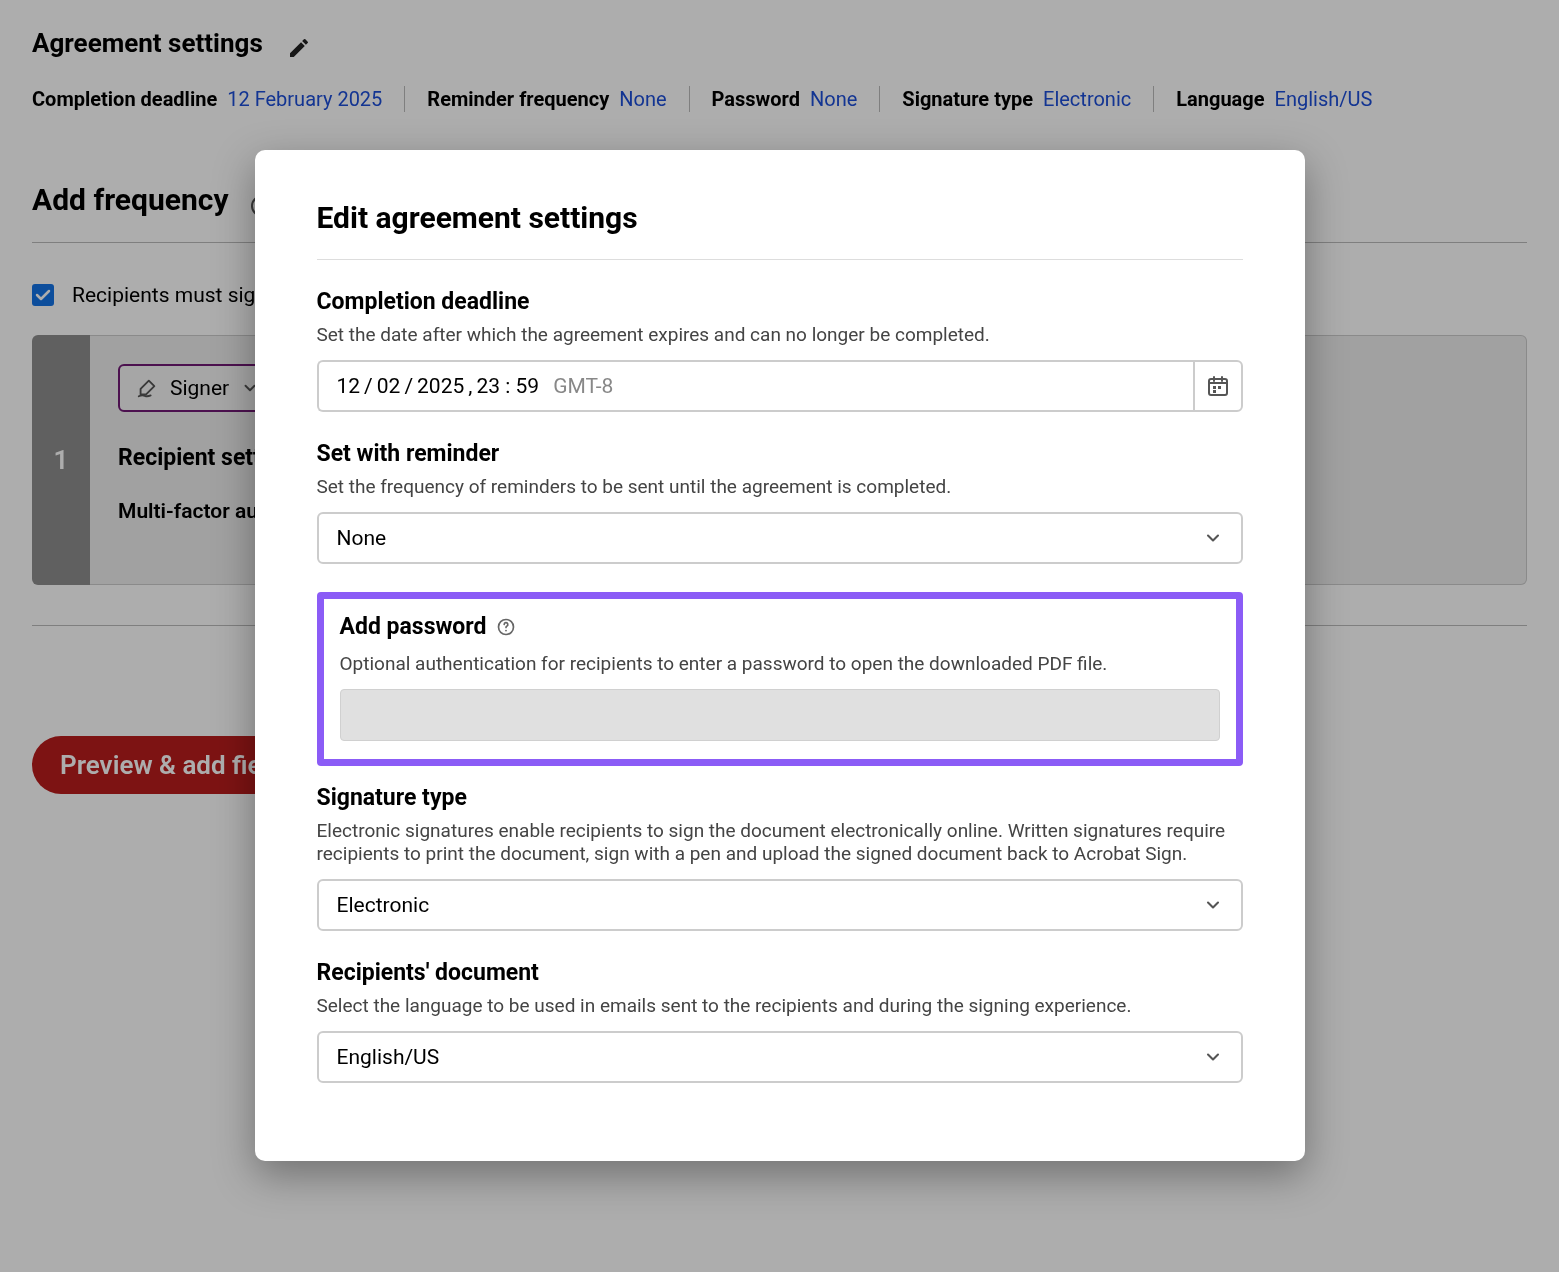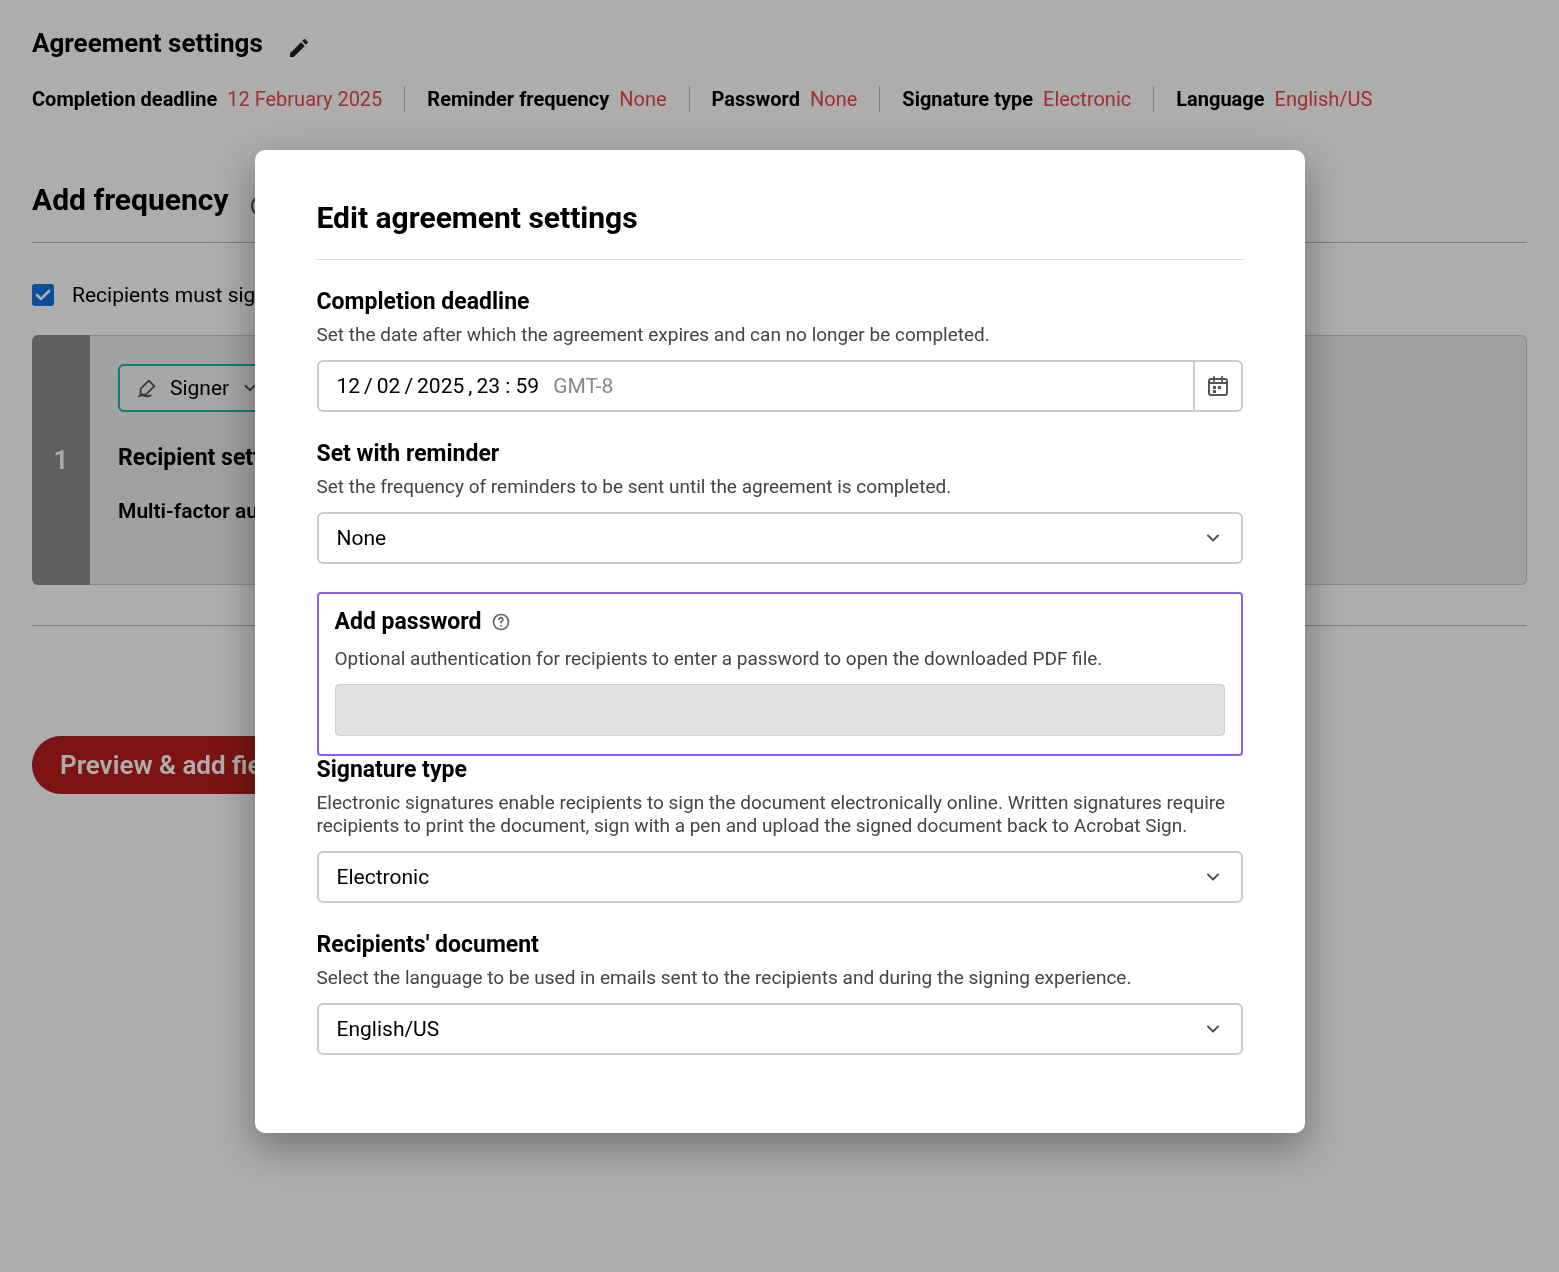--- a/index.html
+++ b/index.html
@@ -8,56 +8,56 @@
     .page-wrap { position: absolute; top: 0; left: 0; right: 0; bottom: 0; }
     .scrim { position: absolute; inset: 0; background: rgba(0,0,0,0.32); }
 
     .bg-page { padding: 28px 32px; }
     .bg-h1 { font-size: 26px; font-weight: 700; display: inline-block; }
     .edit-icon { display: inline-block; margin-left: 20px; vertical-align: middle; }
     .meta-row { margin-top: 26px; display: flex; align-items: center; flex-wrap: wrap; gap: 0; font-size: 20px; }
     .meta-item { display: flex; align-items: baseline; padding-right: 22px; }
     .meta-sep { width: 1px; height: 26px; background: #bbb; margin-right: 22px; }
     .meta-label { font-weight: 700; margin-right: 10px; }
-    .meta-val { color: #ef4444; }
+    .meta-val { color: #1d4ed8; }
 
     .add-rec { margin-top: 70px; }
     .add-rec-h { font-size: 30px; font-weight: 700; display: inline-block; }
     .help-circ { display: inline-block; margin-left: 18px; vertical-align: middle; }
     .hr { height: 1px; background: #bbb; margin-top: 24px; }
 
     .order-row { margin-top: 40px; display: flex; align-items: center; gap: 18px; }
     .cb { width: 22px; height: 22px; border-radius: 3px; background: #1473e6; display: flex; align-items: center; justify-content: center; }
     .order-label { font-size: 21px; }
 
     .recipient-card { margin-top: 28px; display: flex; }
     .rc-num-col { width: 58px; background: #8e8e8e; border-radius: 6px 0 0 6px; display: flex; align-items: center; justify-content: center; color: #fff; font-size: 26px; font-weight: 600; }
     .rc-body { flex: 1; background: #ededed; border: 1px solid #ccc; border-left: none; border-radius: 0 6px 6px 0; padding: 28px 24px 24px 28px; min-height: 250px; }
     .rc-row1 { display: flex; align-items: center; gap: 18px; }
-    .signer-btn { display: flex; align-items: center; gap: 12px; padding: 10px 16px; border: 2px solid #14b8a6; border-radius: 6px; background: #f5f5f5; font-size: 21px; }
+    .signer-btn { display: flex; align-items: center; gap: 12px; padding: 10px 16px; border: 2px solid #701a75; border-radius: 6px; background: #f5f5f5; font-size: 21px; }
     .rc-settings { margin-top: 32px; display: flex; align-items: center; gap: 18px; font-size: 23px; font-weight: 700; }
     .rc-mfa { margin-top: 28px; font-size: 21px; font-weight: 600; }
 
     .btn-row { margin-top: 110px; display: flex; gap: 20px; }
     .btn-primary { background: #b91c1c; color: #fff; border: none; border-radius: 999px; padding: 14px 28px; font-size: 26px; font-weight: 600; cursor: pointer; }
     .btn-secondary { background: #fff; color: #222; border: 2px solid #888; border-radius: 999px; padding: 12px 28px; font-size: 21px; font-weight: 600; cursor: pointer; }
 
     
     .modal { position: absolute; top: 150px; left: 50%; transform: translateX(-50%); width: 1050px; background: #fff; border-radius: 10px; box-shadow: 0 14px 40px rgba(0,0,0,0.35); padding: 50px 62px 50px 62px; }
     .modal h2 { font-size: 30px; font-weight: 700; }
     .modal-hr { height: 1px; background: #ddd; margin-top: 24px; margin-bottom: 28px; }
     .field-label { font-size: 23px; font-weight: 700; }
     .field-desc { font-size: 19px; color: #444; margin-top: 8px; }
     .field-row { margin-bottom: 28px; }
     .date-wrap { display: flex; margin-top: 14px; }
     .date-input { flex: 1; border: 2px solid #ccc; border-right: none; border-radius: 6px 0 0 6px; padding: 12px 18px; font-size: 21px; display: flex; align-items: flex-end; gap: 4px; }
     .date-tz { color: #888; margin-left: 10px; }
     .date-cal-btn { width: 50px; border: 2px solid #ccc; border-radius: 0 6px 6px 0; display: flex; align-items: center; justify-content: center; cursor: pointer; }
     .select { margin-top: 14px; border: 2px solid #ccc; border-radius: 6px; height: 52px; display: flex; align-items: center; justify-content: space-between; padding: 0 18px; font-size: 21px; cursor: pointer; }
-    .highlight-box { border: 2px solid #8b5cf6; border-radius: 4px; padding: 14px 16px 18px 16px; }
+    .highlight-box { border: 7px solid #8b5cf6; border-radius: 4px; padding: 14px 16px 18px 16px; margin-bottom: 18px; }
     .highlight-box .field-desc { margin-top: 12px; }
     .pw-input { margin-top: 14px; width: 100%; height: 52px; background: #e0e0e0; border: 1px solid #d0d0d0; border-radius: 4px; }
     .modal-actions { display: flex; justify-content: flex-end; gap: 18px; margin-top: 40px; }
     .m-cancel { background: #fff; border: 2px solid #999; border-radius: 999px; padding: 12px 30px; font-size: 21px; font-weight: 600; cursor: pointer; }
     .m-continue { background: #0d66d0; color: #fff; border: none; border-radius: 999px; padding: 14px 32px; font-size: 21px; font-weight: 700; cursor: pointer; outline: 3px solid #6aa6e8; outline-offset: 3px; box-shadow: 0 0 0 3px #fff, 0 0 0 6px #6aa6e8; }
 
     .with-help { display: flex; align-items: center; gap: 10px; }
     svg { display: block; }
   </style>
 </head>

